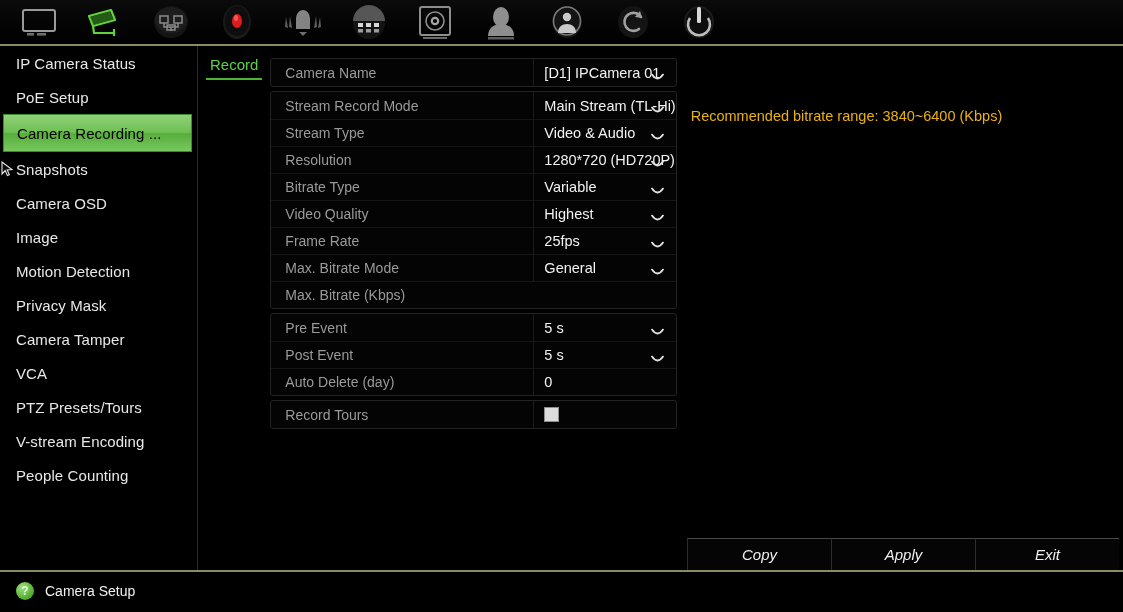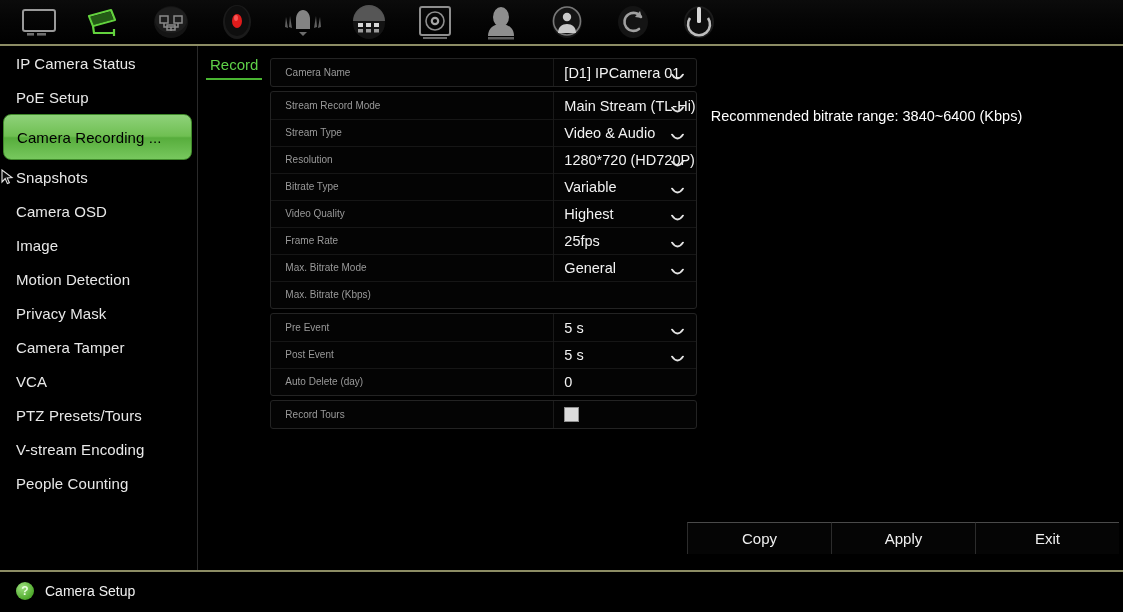--- a/index.html
+++ b/index.html
@@ -56,23 +56,23 @@
     color: #e8e8e8;
     font-size: 15px;
     letter-spacing: 0.1px;
     position: relative;
     white-space: nowrap;
   }
   .side-item.selected {
     background: linear-gradient(180deg,#8fd27a 0%,#6fbf52 48%,#57ad3c 52%,#77c85e 100%);
     color: #000;
     border: 1px solid #3f8a2a;
-    border-radius: 8px;
+    border-radius: 0;
     margin: 0 6px 0 3px;
-    height: 46px;
+    height: 38px;
     padding-left: 13px;
   }
   .side-cursor {
     position: absolute;
     left: 1px;
     width: 14px; height: 16px;
     pointer-events:none;
   }
 
   
@@ -110,32 +110,31 @@
     position: relative;
   }
   .row + .row::before {
     content:""; position:absolute; left:0; right:0; top:0;
     height:1px; background:#161616;
   }
   .row .label {
     width: 262px; flex: 0 0 262px;
     padding-left: 14px;
     color: #9a9a9a;
-    font-size: 10px;
+    font-size: 14px;
     white-space: nowrap;
   }
   .row .valwrap {
     flex: 1 1 auto;
     display: flex; align-items: center;
     border-left: 1px solid #1a1a1a;
     height: 100%;
     padding-left: 10px;
     position: relative;
     min-width:0;
-    margin-left:20px;
   }
   .row .value {
     color: #f2f2f2;
     font-size: 14.5px;
     white-space: nowrap;
   }
   .chev {
     position: absolute;
     right: 12px; top: 50%;
     transform: translateY(-50%);
@@ -143,31 +142,32 @@
   }
   .cbox {
     width: 15px; height: 15px;
     background: #dcdcdc;
     border: 1px solid #8e8e8e;
     display:inline-block;
   }
 
   .hint {
     margin: 62px 0 0 10px;
-    color: #ffffff;
+    color: #eab308;
     font-size: 14.5px;
     flex: 0 0 auto;
   }
 
   .btnbar {
     position:absolute;
-    left: 0; right: 4px; bottom: 16px;
+    left: 0; right: 4px; bottom: 0;
     height: 32px;
     display:flex;
     justify-content: flex-end;
+    font-style: italic;
   }
   .btn {
     width: 144px;
     height: 32px;
     border-top: 1px solid #4a4a4a;
     border-left: 1px solid #2c2c2c;
     background: #050505;
     color: #efefef;
     font-size: 15px;
     display:flex; align-items:center; justify-content:center;

